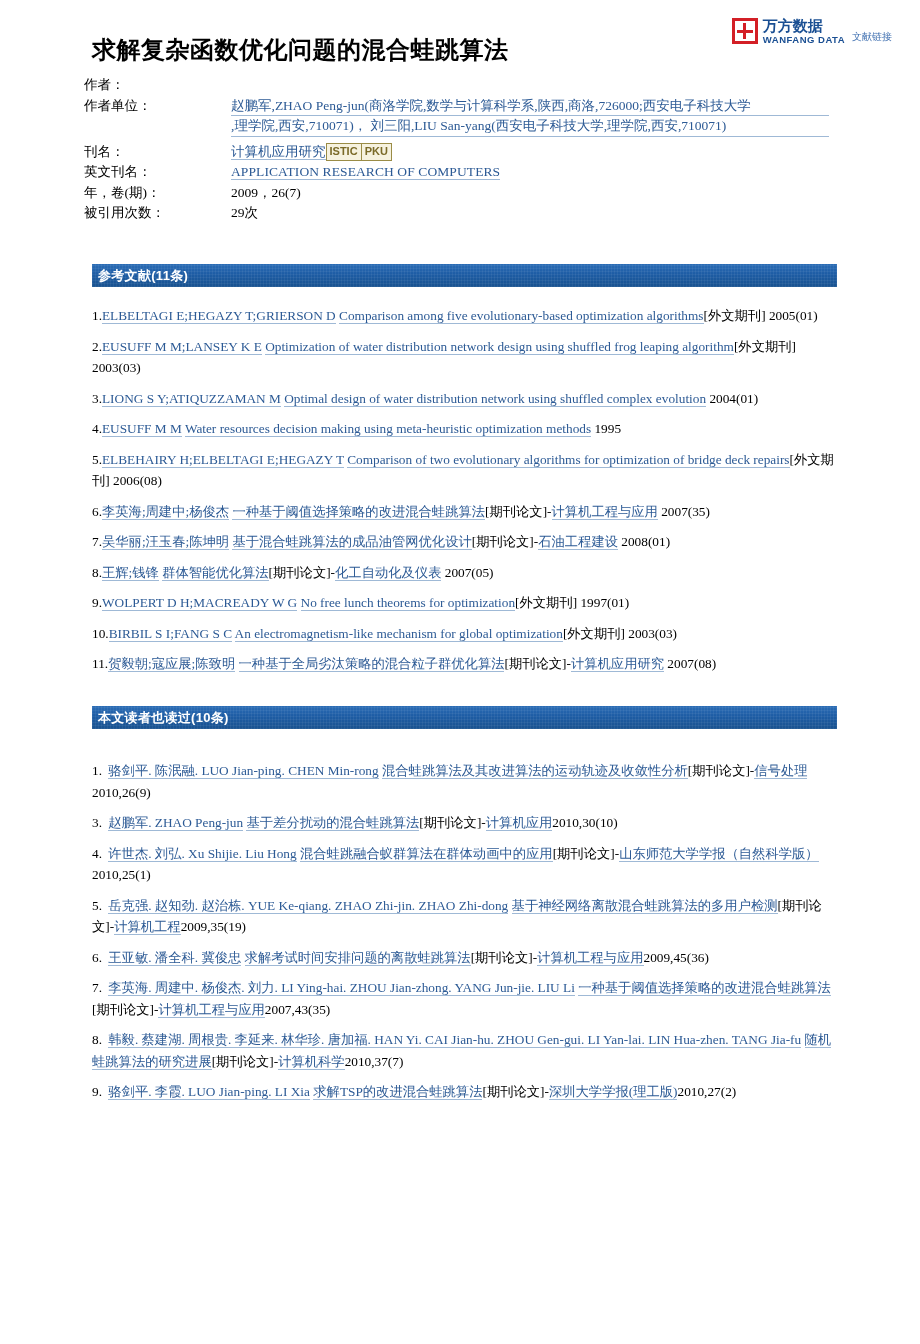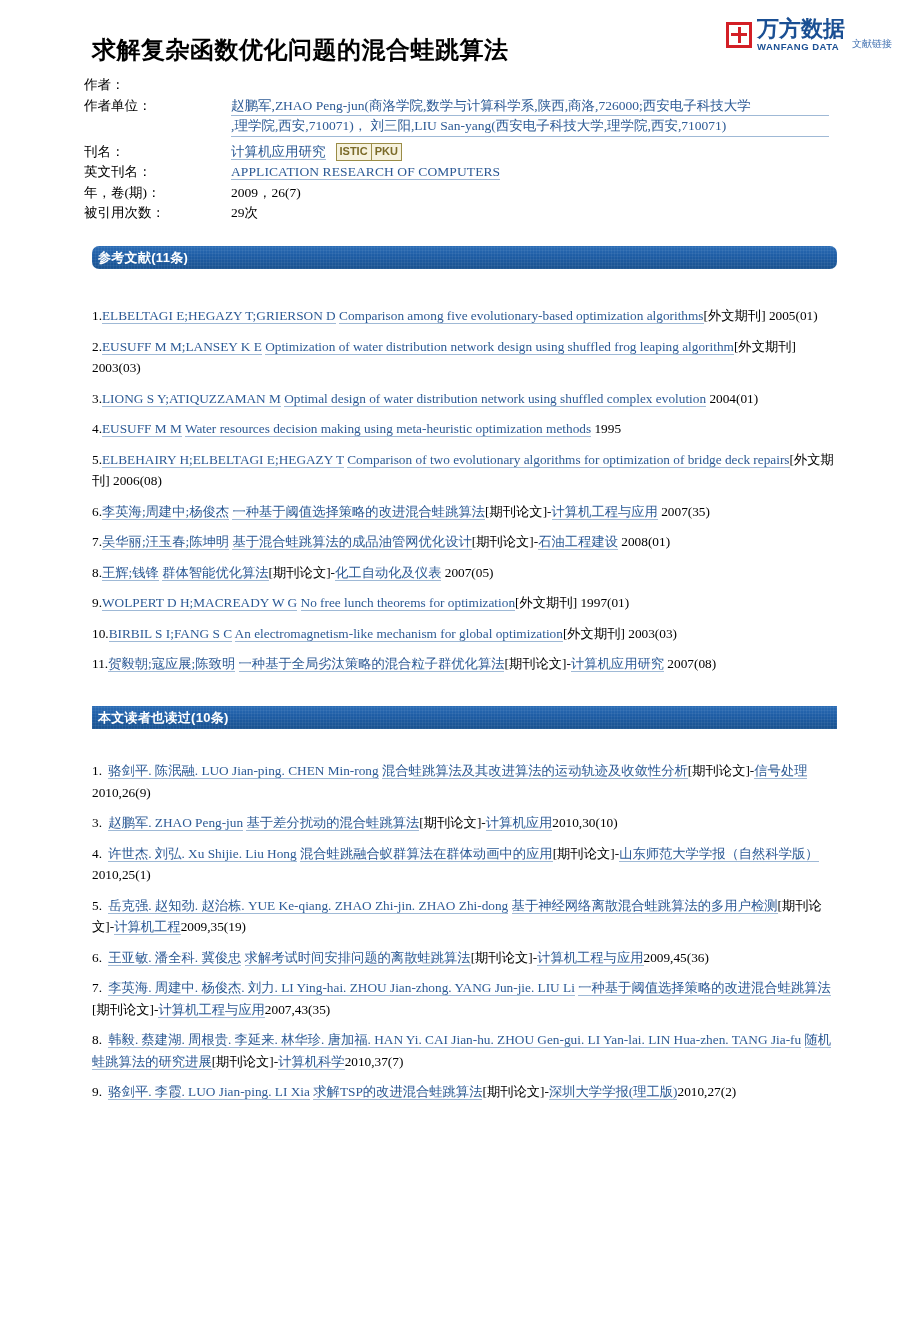--- a/index.html
+++ b/index.html
@@ -64,21 +64,21 @@
     background: #d31f26;
   }
   .brand-names {
     display: flex;
     flex-direction: column;
     line-height: 1;
   }
   .brand-cn {
     font-family: "Liberation Sans", sans-serif;
     font-weight: bold;
-    font-size: 22px;
+    font-size: 15px;
     color: #1a4f93;
     letter-spacing: 0px;
   }
   .brand-en {
     font-family: "Liberation Sans", sans-serif;
     font-weight: bold;
     font-size: 9.5px;
     color: #1a4f93;
     letter-spacing: 0.5px;
     margin-top: 2px;
@@ -134,21 +134,21 @@
     border-bottom: 1px solid #9fb9d6;
     cursor: pointer;
   }
   .plain { color: #000; }
 
   .inst-line { display: block; }
 
   .badges {
     display: inline-flex;
     vertical-align: 1px;
-    margin-left: 10px;
+    margin-left: 0px;
   }
   .badge {
     font-family: "Liberation Sans", sans-serif;
     font-size: 11px;
     font-weight: bold;
     color: #7a6a28;
     background: #f6f2df;
     border: 1px solid #9a8c46;
     padding: 0px 3px 1px 3px;
     line-height: 15px;
@@ -260,21 +260,21 @@
       <div class="meta-value">2009，26(7)</div>
     </div>
 
     <div class="meta-row">
       <div class="meta-label">被引用次数：</div>
       <div class="meta-value">29次</div>
     </div>
 
   </div>
 
-  <div class="section-bar" style="top:246px;border-radius:7px;">参考文献(11条)</div>
+  <div class="section-bar" style="top:264px;">参考文献(11条)</div>
 
   <div class="ref-list" id="references-list" style="top:305px;">
       <div class="ref-item"><span class="ref-num">1.</span><span class="lnk">ELBELTAGI E;HEGAZY T;GRIERSON D</span> <span class="lnk">Comparison among five evolutionary-based optimization algorithms</span><span class="plain">[外文期刊]</span><span class="plain"> 2005(01)</span></div>
       <div class="ref-item"><span class="ref-num">2.</span><span class="lnk">EUSUFF M M;LANSEY K E</span> <span class="lnk">Optimization of water distribution network design using shuffled frog leaping algorithm</span><span class="plain">[外文期刊]</span><span class="plain"> 2003(03)</span></div>
       <div class="ref-item"><span class="ref-num">3.</span><span class="lnk">LIONG S Y;ATIQUZZAMAN M</span> <span class="lnk">Optimal design of water distribution network using shuffled complex evolution</span><span class="plain"> 2004(01)</span></div>
       <div class="ref-item"><span class="ref-num">4.</span><span class="lnk">EUSUFF M M</span> <span class="lnk">Water resources decision making using meta-heuristic optimization methods</span><span class="plain"> 1995</span></div>
       <div class="ref-item"><span class="ref-num">5.</span><span class="lnk">ELBEHAIRY H;ELBELTAGI E;HEGAZY T</span> <span class="lnk">Comparison of two evolutionary algorithms for optimization of bridge deck repairs</span><span class="plain">[外文期刊]</span><span class="plain"> 2006(08)</span></div>
       <div class="ref-item"><span class="ref-num">6.</span><span class="lnk">李英海;周建中;杨俊杰</span> <span class="lnk">一种基于阈值选择策略的改进混合蛙跳算法</span><span class="plain">[期刊论文]-</span><span class="lnk">计算机工程与应用</span><span class="plain"> 2007(35)</span></div>
       <div class="ref-item"><span class="ref-num">7.</span><span class="lnk">吴华丽;汪玉春;陈坤明</span> <span class="lnk">基于混合蛙跳算法的成品油管网优化设计</span><span class="plain">[期刊论文]-</span><span class="lnk">石油工程建设</span><span class="plain"> 2008(01)</span></div>
       <div class="ref-item"><span class="ref-num">8.</span><span class="lnk">王辉;钱锋</span> <span class="lnk">群体智能优化算法</span><span class="plain">[期刊论文]-</span><span class="lnk">化工自动化及仪表</span><span class="plain"> 2007(05)</span></div>

